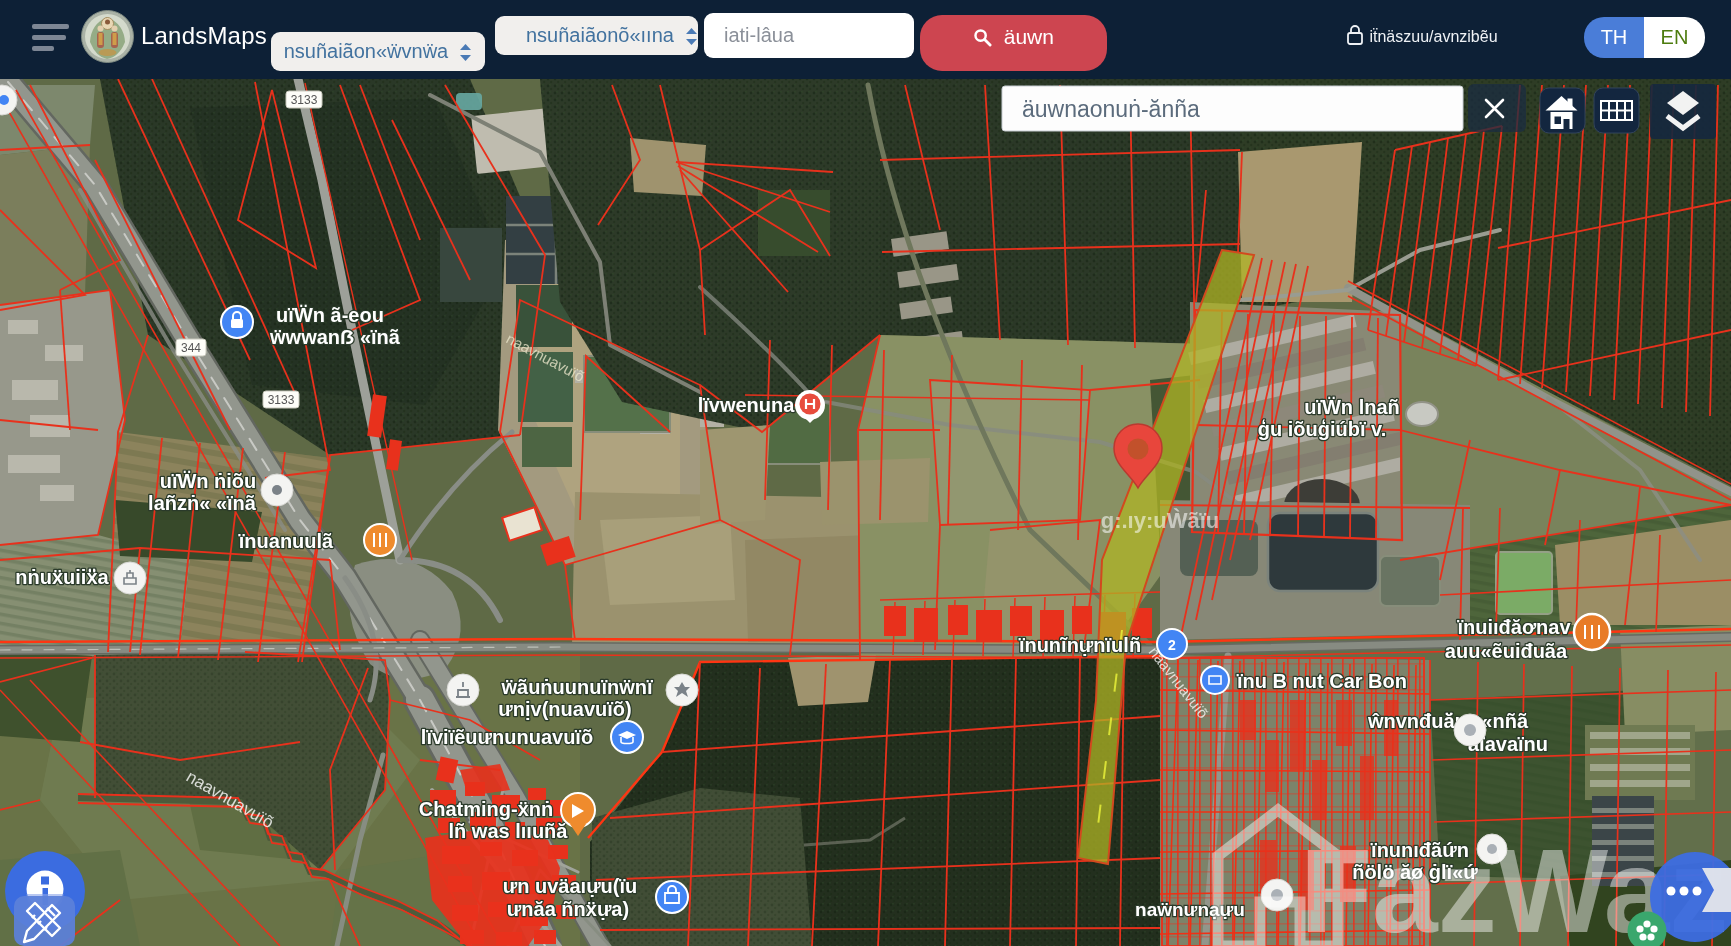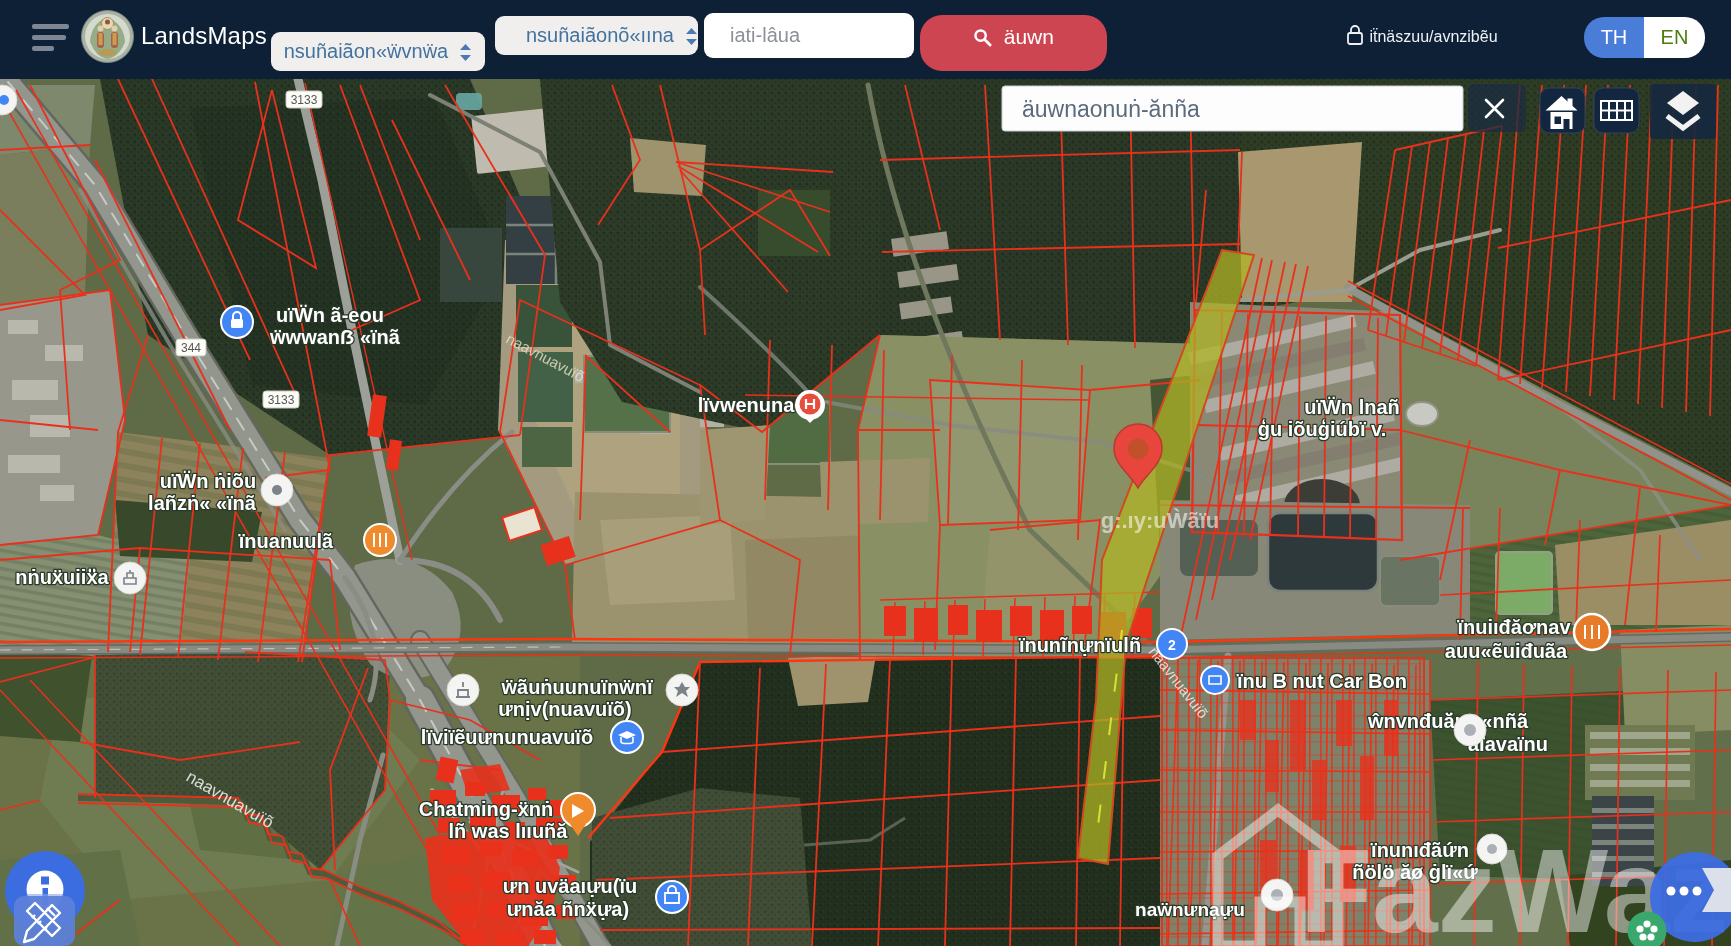--- a/index.html
+++ b/index.html
@@ -39,21 +39,21 @@
   <div class="abs" style="left:271px;top:16px;width:214px;height:39px;background:#f1efed;border-radius:9px;color:#42729f;font-size:20px;line-height:39px;text-align:center;margin-top:16px;">nsuñaiãon«ẅvnẅa &nbsp;<svg width="13" height="17" viewBox="0 0 13 17" style="vertical-align:-3px;">
         <path d="M6.5,0 L12,6 H1 Z" fill="#4a7ab5"></path>
         <path d="M6.5,17 L12,11 H1 Z" fill="#4a7ab5"></path>
       </svg></div>
 
   <div class="abs" style="left:495px;top:16px;width:203px;height:39px;background:#f1efed;border-radius:9px;color:#42729f;font-size:20px;line-height:39px;text-align:right;">nsuñaiãonõ«ıına &nbsp;<svg width="13" height="17" viewBox="0 0 13 17" style="vertical-align:-3px;">
         <path d="M6.5,0 L12,6 H1 Z" fill="#4a7ab5"></path>
         <path d="M6.5,17 L12,11 H1 Z" fill="#4a7ab5"></path>
       </svg></div>
 
-  <div class="abs" style="left:704px;top:13px;width:210px;height:45px;background:#fff;border-radius:9px;color:#8b9099;font-size:20px;line-height:45px;padding-left:26px;box-sizing:border-box;">iati-lâua</div>
+  <div class="abs" style="left:704px;top:13px;width:210px;height:45px;background:#fff;border-radius:9px;color:#8b9099;font-size:20px;line-height:45px;padding-left:20px;box-sizing:border-box;">iati-lâua</div>
 
   <div class="abs" style="left:920px;top:15px;width:187px;height:56px;background:#cd4550;border-radius:22px;color:#fff;font-size:21px;line-height:44px;text-align:center;">
     <svg width="19" height="19" viewBox="0 0 20 20" style="vertical-align:-3px;">
         <circle cx="8" cy="8" r="5.4" fill="none" stroke="#fff" stroke-width="2.6"></circle>
         <line x1="12.2" y1="12.2" x2="18" y2="18" stroke="#fff" stroke-width="3" stroke-linecap="round"></line>
       </svg>
     &nbsp;äuwn</div>
 
   <div class="abs" style="left:1345px;top:24px;color:#eef1f5;font-size:16px;">
     <svg width="20" height="22" viewBox="0 0 20 22" style="vertical-align:-4px;">

